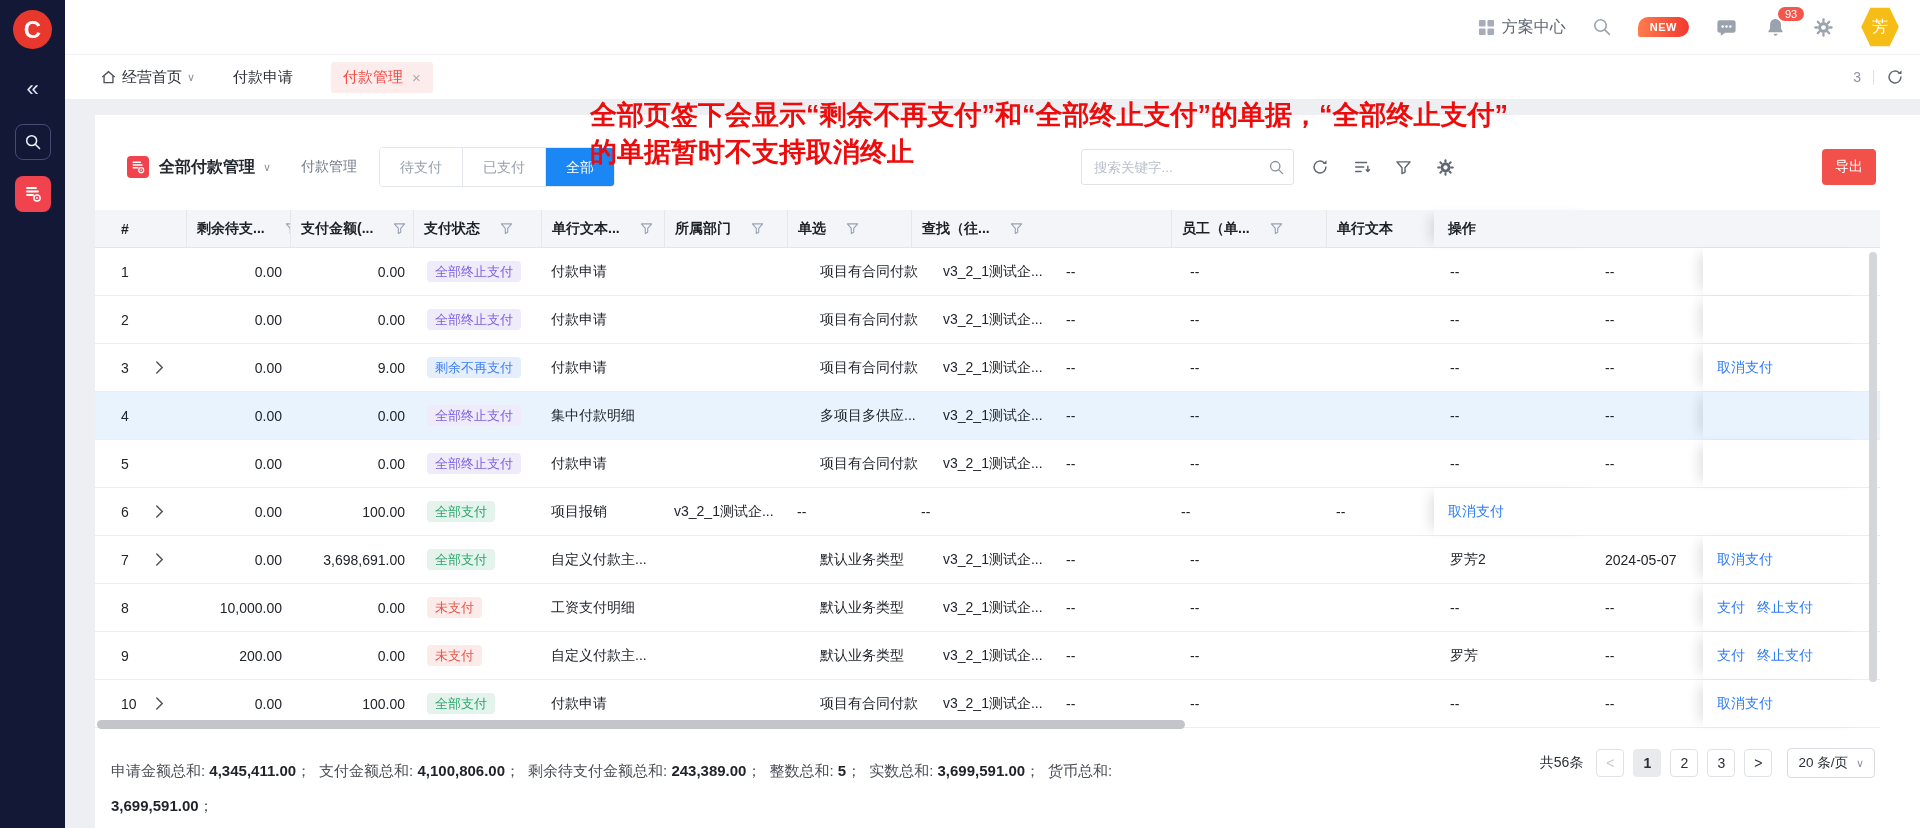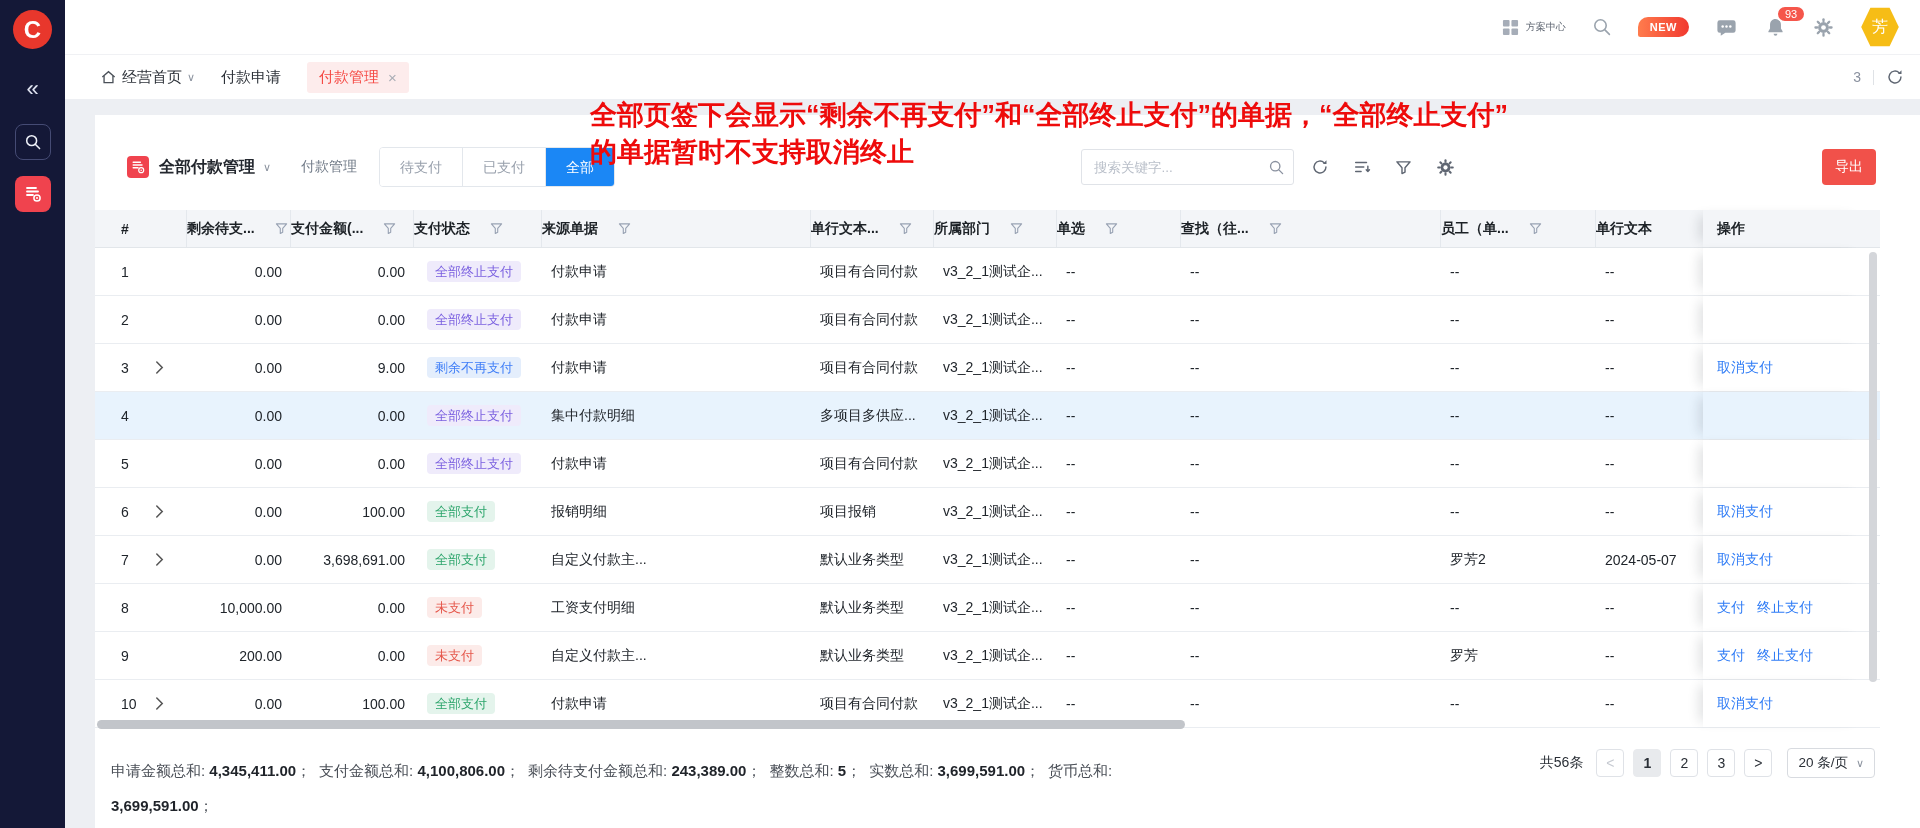--- a/index.html
+++ b/index.html
@@ -13,34 +13,34 @@
           color:#fff; font-weight:bold; font-size:24px; display:flex; align-items:center; justify-content:center; }
   .collapse { position:absolute; left:0; top:76px; width:65px; text-align:center; color:#dfe3f0; font-size:22px; cursor:pointer; }
   .side-tile { position:absolute; left:15px; width:36px; height:36px; border-radius:8px; display:flex; align-items:center; justify-content:center; }
   .tile-search { top:124px; border:1px solid #454b74; color:#eef1f8; }
   .tile-app { top:176px; background:var(--brand-red,#f0434e); color:#fff; }
 
   
   .main { position:absolute; left:65px; top:0; right:0; bottom:0; }
   .topbar { position:absolute; left:0; right:0; top:0; height:55px; background:#fff; border-bottom:1px solid #f0f1f4;
             display:flex; align-items:center; justify-content:flex-end; gap:26px; padding-right:20px; z-index:5; }
-  .tb-item { display:flex; align-items:center; gap:7px; color:#5f6672; font-size:10px; }
+  .tb-item { display:flex; align-items:center; gap:7px; color:#5f6672; font-size:16px; }
   .tb-icon { color:#9aa3ad; display:flex; }
   .new-badge { background:linear-gradient(90deg,#ff7c4d,#f1392f); color:#fff; font-size:11px; font-weight:bold;
                letter-spacing:.5px; padding:4px 12px; border-radius:12px 12px 12px 3px; }
   .bell-wrap { position:relative; display:flex; }
   .bell-badge { position:absolute; top:-11px; left:12px; background:#f5564b; color:#fff; font-size:11px;
                 padding:1px 7px; border-radius:9px; border:2px solid #fff; }
   .avatar { width:40px; height:42px; background:var(--avatar-bg,#f6bd16); color:#fff; font-size:16px;
             display:flex; align-items:center; justify-content:center;
             clip-path:polygon(26% 4%, 74% 4%, 97% 50%, 74% 96%, 26% 96%, 3% 50%); }
 
   
   .tabbar { position:absolute; left:0; right:0; top:55px; height:44px; background:#fff; display:flex; align-items:center;
-            padding-left:35px; gap:26px; z-index:4; }
+            padding-left:35px; gap:38px; z-index:4; }
   .tab-home { display:flex; align-items:center; gap:5px; font-size:15px; color:#2c3138; }
   .caret { color:#8b929e; font-size:11px; }
   .tab-plain { font-size:15px; color:#2c3138; }
   .tab-active { display:flex; align-items:center; gap:9px; background:var(--tab-active-bg,#fdecec);
                 color:var(--tab-active-text,#f54a45); font-size:15px; padding:6px 12px; border-radius:3px; }
   .tab-close { color:#a9adb5; font-size:15px; }
   .tabbar-right { position:absolute; right:16px; top:0; height:44px; display:flex; align-items:center; gap:12px; color:#8a919f; }
   .tabbar-right .vdiv { width:1px; height:15px; background:#dfe2e6; }
   .tabbar-right .count { font-size:14px; }
   .icon-btn { color:#5f6672; display:flex; cursor:pointer; }
@@ -68,21 +68,21 @@
                 display:flex; align-items:center; padding:0 8px 0 12px; }
   .search-box input { border:none; outline:none; flex:1; font-size:13.5px; color:#333; font-family:inherit; min-width:0; }
   .search-box input::placeholder { color:#b9bfc9; }
   .tool-icons { position:absolute; left:1216px; top:4px; height:36px; display:flex; align-items:center; gap:24px; color:#5f6672; }
   .export-btn { position:absolute; right:44px; top:4px; width:54px; height:36px; background:var(--export-red,#f1514a); color:#fff;
                 font-size:14px; border:none; border-radius:4px; cursor:pointer; font-family:inherit; }
 
   
   .table { position:absolute; left:0; top:95px; width:1785px; }
   .thead { display:flex; height:38px; background:#f3f5f8; border-bottom:1px solid #e2e6ea; }
-  .th { display:flex; align-items:center; font-size:14px; font-weight:600; color:#1c2126; padding-left:0; gap:20px;
+  .th { display:flex; align-items:center; font-size:14px; font-weight:600; color:#1c2126; padding-left:10px; gap:20px;
         border-left:1px solid #e4e8ed; overflow:hidden; white-space:nowrap; flex-shrink:0; }
   .th:first-child { border-left:none; padding-left:26px; }
   .th .funnel { display:flex; cursor:pointer; }
   .tr { display:flex; height:48px; border-bottom:1px solid #eaedf1; background:#fff; }
   .tr.selected { background:var(--selected-row-bg,#e8f3fd); }
   .tr.selected .td-op { background:var(--selected-row-bg,#e8f3fd); }
   .td { display:flex; align-items:center; font-size:14px; color:#20252b; padding:0 10px; overflow:hidden;
         white-space:nowrap; flex-shrink:0; }
   .td.r { justify-content:flex-end; padding-right:8px; }
   .td-num { padding-left:26px; }
@@ -327,28 +327,20 @@
                 </span>
               </div>
               <div class="th" style="width:128px">
                 <span>支付状态</span>
                 <span class="funnel">
                   <svg width="13" height="13" viewBox="0 0 14 14">
                     <path d="M1.5 2h11L8.3 6.9v4.1l-2.6 1.4V6.9L1.5 2z" fill="none" stroke="#98a2b3" stroke-width="1.2" stroke-linejoin="round"></path>
                   </svg>
                 </span>
               </div>
-              <div class="th" style="width:269px">
-                <span>来源单据</span>
-                <span class="funnel">
-                  <svg width="13" height="13" viewBox="0 0 14 14">
-                    <path d="M1.5 2h11L8.3 6.9v4.1l-2.6 1.4V6.9L1.5 2z" fill="none" stroke="#98a2b3" stroke-width="1.2" stroke-linejoin="round"></path>
-                  </svg>
-                </span>
-              </div>
               <div class="th" style="width:123px">
                 <span>单行文本...</span>
                 <span class="funnel">
                   <svg width="13" height="13" viewBox="0 0 14 14">
                     <path d="M1.5 2h11L8.3 6.9v4.1l-2.6 1.4V6.9L1.5 2z" fill="none" stroke="#98a2b3" stroke-width="1.2" stroke-linejoin="round"></path>
                   </svg>
                 </span>
               </div>
               <div class="th" style="width:123px">
                 <span>所属部门</span>
@@ -494,21 +486,20 @@
                     <svg width="9" height="13" viewBox="0 0 8 12">
                       <path d="M1.5 1l5 5-5 5" stroke="#555" stroke-width="1.4" fill="none" stroke-linecap="round"></path>
                     </svg>
                   </span>
                 </div>
                 <div class="td r" style="width:104px">0.00</div>
                 <div class="td r" style="width:123px">100.00</div>
                 <div class="td" style="width:128px;padding-left:14px">
                   <span class="badge paid">全部支付</span>
                 </div>
-                <div class="td" style="width:269px">报销明细</div>
                 <div class="td" style="width:123px">项目报销</div>
                 <div class="td" style="width:123px">v3_2_1测试企...</div>
                 <div class="td" style="width:124px">--</div>
                 <div class="td" style="width:260px">--</div>
                 <div class="td" style="width:155px">--</div>
                 <div class="td" style="width:108px">--</div>
                 <div class="td td-op">
                   <a>取消支付</a>
                 </div>
               </div>

